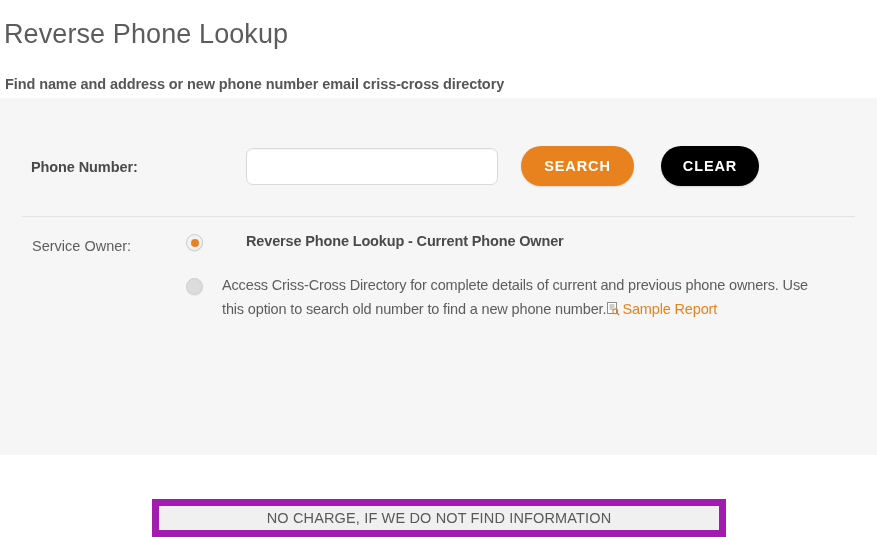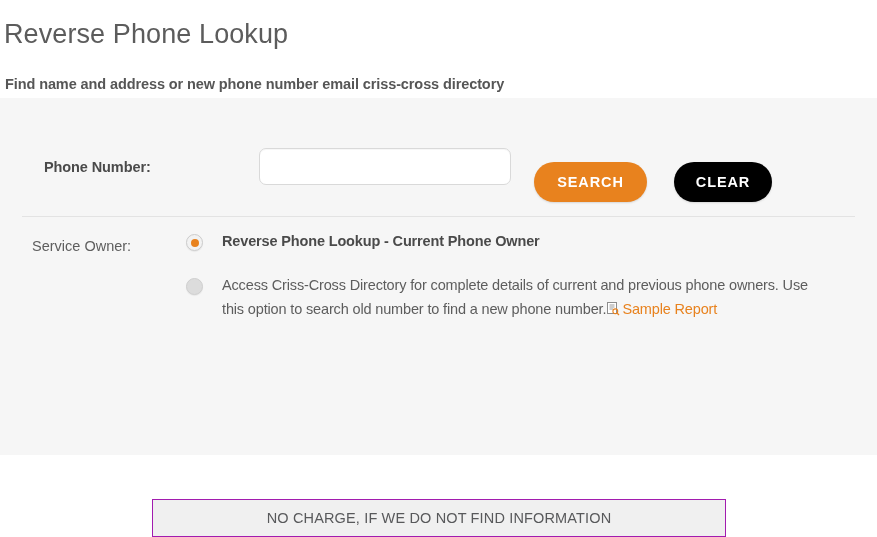--- a/index.html
+++ b/index.html
@@ -47,21 +47,21 @@
     top: 98px;
     width: 877px;
     height: 357px;
     background: #f6f6f6;
     box-sizing: border-box;
   }
 
   
   .form-row {
     position: absolute;
-    left: 13px;
+    left: 0;
     top: 43px;
     width: 720px;
     height: 62px;
   }
   .field-label {
     position: absolute;
     left: 31px;
     top: 18px;
     font-size: 14.5px;
     font-weight: 700;
@@ -96,21 +96,20 @@
     border-radius: 21px;
     color: #ffffff;
     font-family: "Liberation Sans", "DejaVu Sans", sans-serif;
     font-size: 14.5px;
     font-weight: 700;
     letter-spacing: 0.9px;
     cursor: pointer;
     padding: 0;
     line-height: 40px;
     text-align: center;
-    margin-top: 16px;
   }
   .btn-search {
     left: 521px;
     width: 113px;
     background: #e8821e;
     box-shadow: 0 1px 2px rgba(0,0,0,0.13);
   }
   .btn-clear {
     left: 661px;
     width: 98px;
@@ -180,20 +179,21 @@
     height: 8px;
     border-radius: 50%;
     background: #e8821e;
   }
   .option-title {
     font-size: 14.5px;
     font-weight: 700;
     color: #4a4a4a;
     line-height: 24px;
     letter-spacing: -0.15px;
+    margin-left: 24px;
   }
   .option-desc {
     font-size: 14.5px;
     font-weight: 400;
     color: #5d5d5d;
     line-height: 24px;
     letter-spacing: -0.15px;
   }
   .sample-link {
     color: #e8821e;
@@ -209,21 +209,21 @@
   }
 
   
   .notice-banner {
     position: absolute;
     left: 152px;
     top: 499px;
     width: 574px;
     height: 38px;
     background: #f0f0f0;
-    border: 1px solid #a21caf;
+    border: 7px solid #a21caf;
     box-sizing: border-box;
     display: flex;
     align-items: center;
     justify-content: center;
   }
   .notice-text {
     font-size: 14.5px;
     font-weight: 400;
     color: #58595b;
     letter-spacing: 0.15px;

